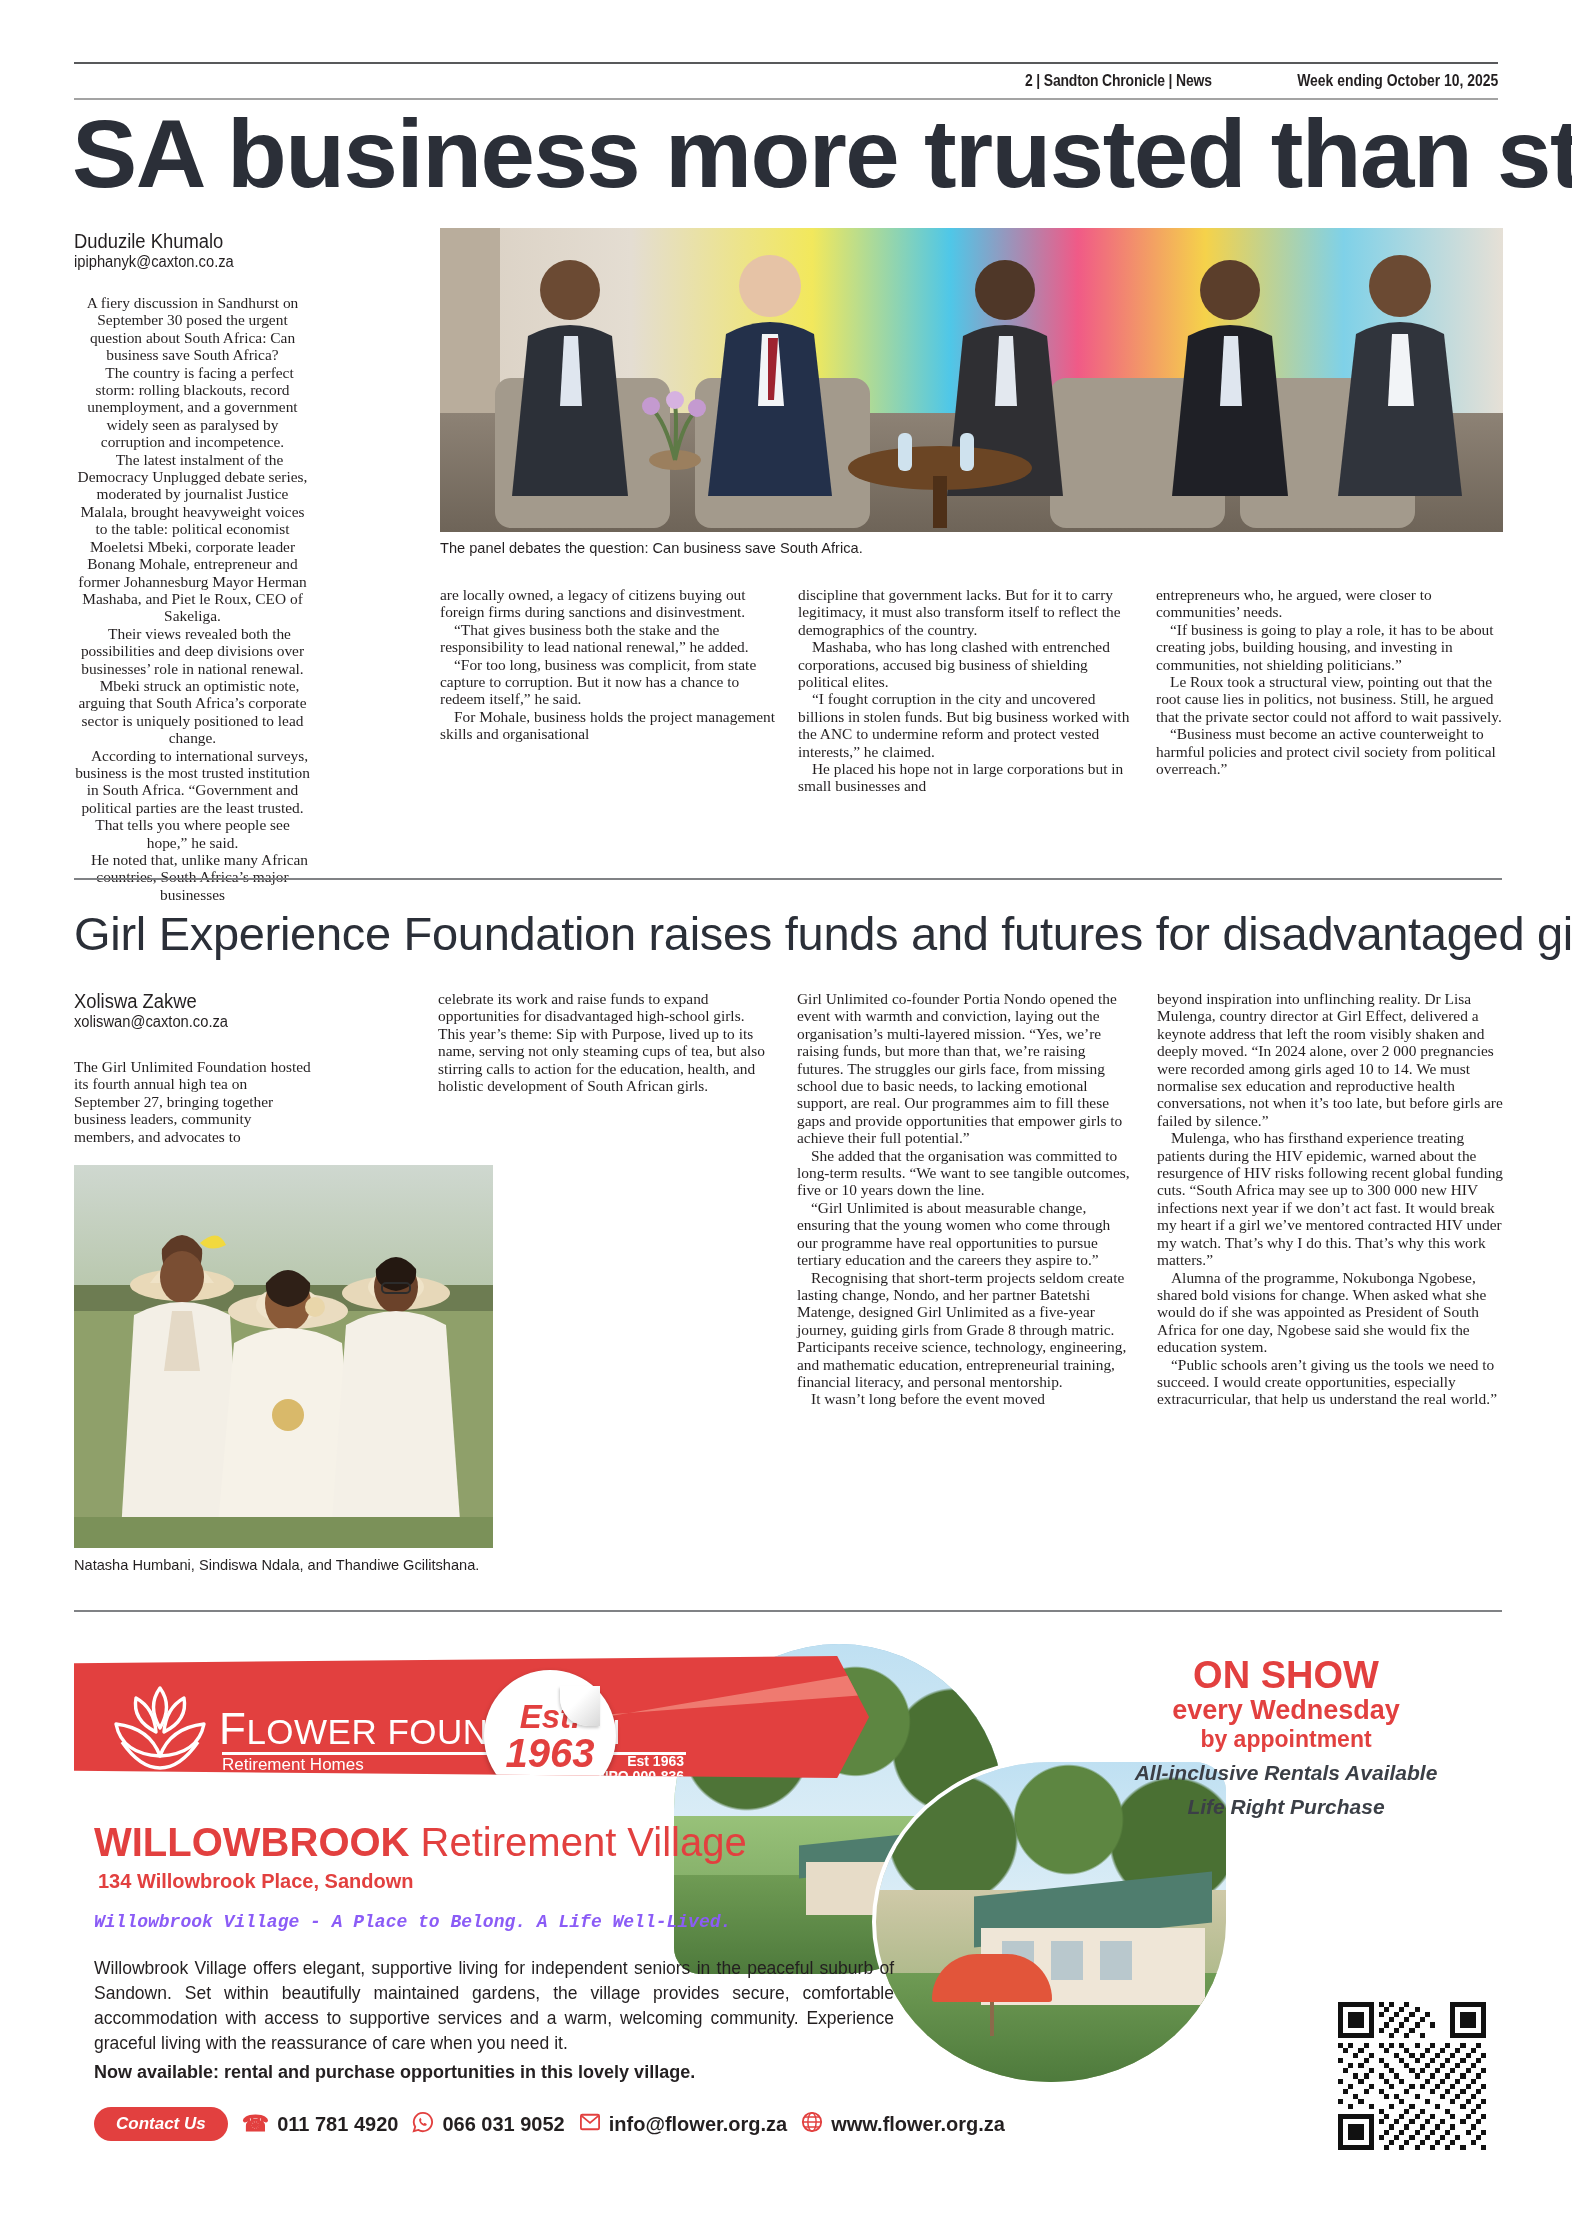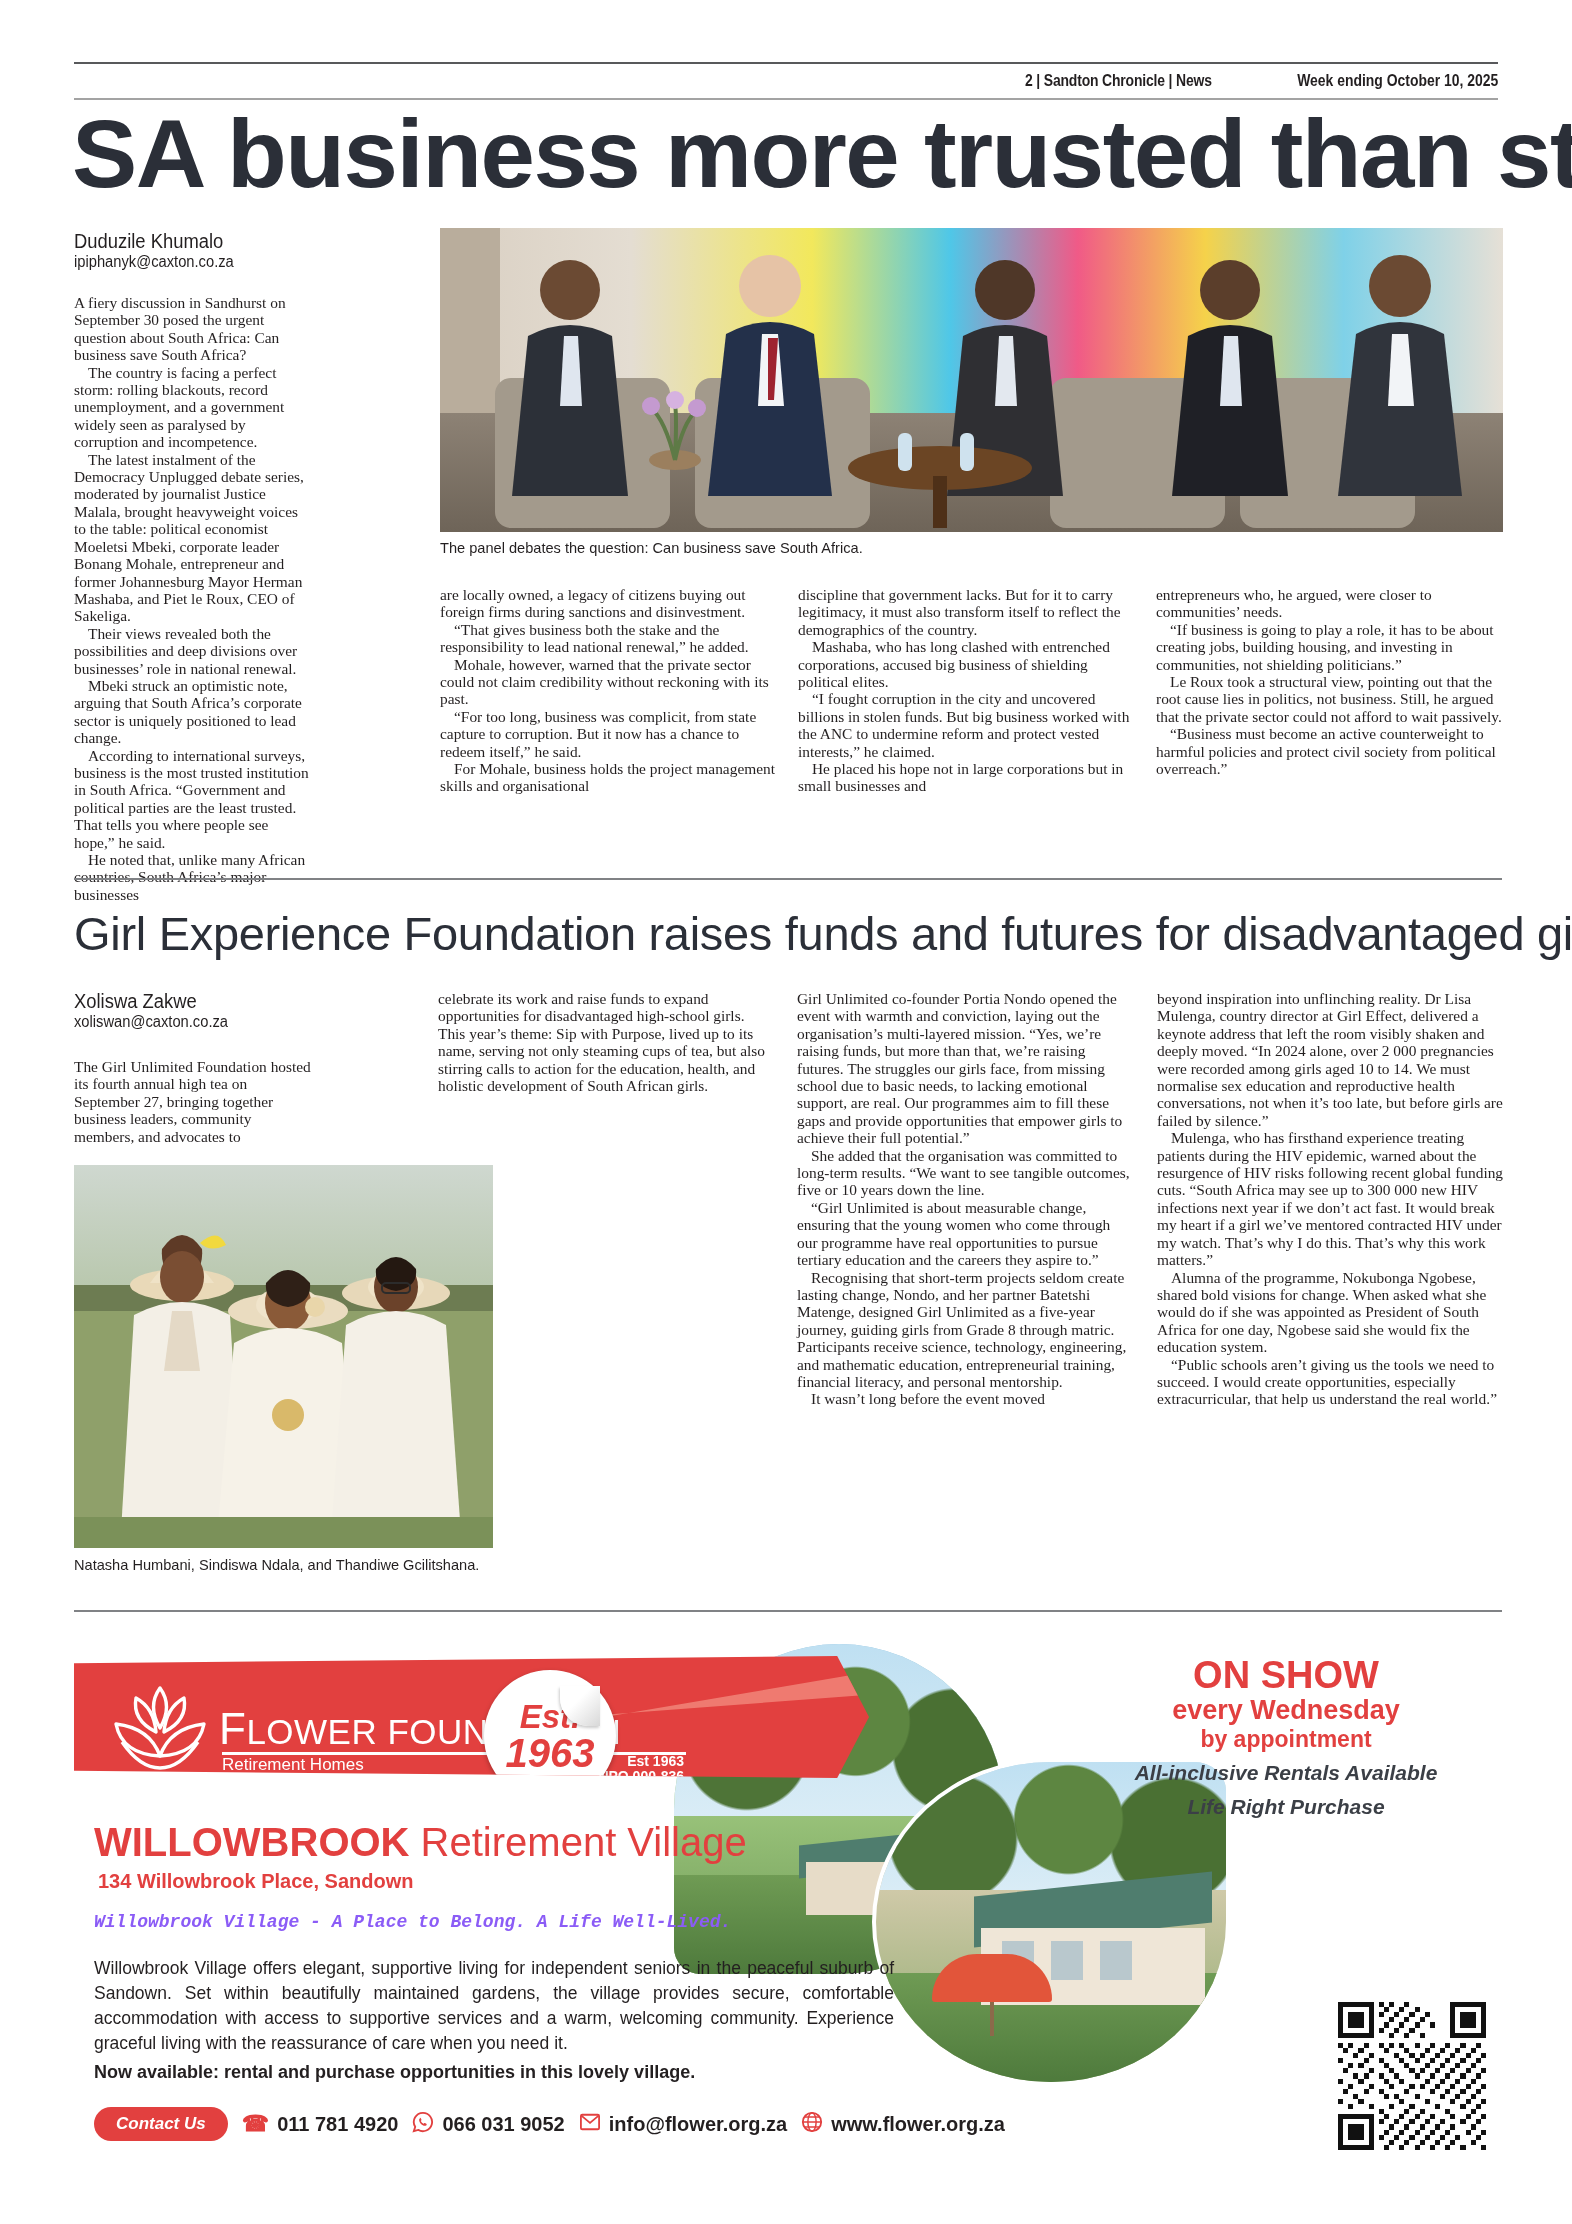--- a/index.html
+++ b/index.html
@@ -42,21 +42,21 @@
                   transform-origin:left top; display:block; line-height:1.1;}
   .byline .email { font-size:16px; font-weight:400; transform:scaleX(0.92);
                   transform-origin:left top; display:block; line-height:1.25;}
 
   .bodytext { font-family:"Liberation Serif", serif; font-size:15.4px;
               line-height:17.4px; text-align:left; color:#231f20; }
   .bodytext p { margin:0; text-indent:14px; }
   .bodytext p.first { text-indent:0; }
 
   #a1c1 { position:absolute; left:74px; top:230px; width:237px; }
-  #a1c1 .bodytext { margin-top:22px; }
+  #a1c1 .bodytext { margin-top:22px;text-align:center; }
 
   .photo1 {
     position:absolute; left:440px; top:228px; width:1063px; height:304px;
     overflow:hidden;
   }
   .cap {
     font-family:"Liberation Sans","Liberation Sans",sans-serif;
     font-size:14.6px; color:#231f20;
   }
   #cap1 { position:absolute; left:440px; top:540px; width:1063px; }
@@ -309,21 +309,20 @@
       <circle cx="235" cy="172" r="9" fill="#d6b2e0"></circle>
     </svg>
   </div>
 
   <div id="cap1" class="cap">The panel debates the question: Can business save South Africa.</div>
 
   <div id="a1c2">
     <div class="bodytext">
         <p class="first">are locally owned, a legacy of citizens buying out foreign firms during sanctions and disinvestment.</p>
         <p>“That gives business both the stake and the responsibility to lead national renewal,” he added.</p>
-        <p>Mohale, however, warned that the private sector could not claim credibility without reckoning with its past.</p>
         <p>“For too long, business was complicit, from state capture to corruption. But it now has a chance to redeem itself,” he said.</p>
         <p>For Mohale, business holds the project management skills and organisational</p>
       </div>
   </div>
   <div id="a1c3">
     <div class="bodytext">
         <p class="first">discipline that government lacks. But for it to carry legitimacy, it must also transform itself to reflect the demographics of the country.</p>
         <p>Mashaba, who has long clashed with entrenched corporations, accused big business of shielding political elites.</p>
         <p>“I fought corruption in the city and uncovered billions in stolen funds. But big business worked with the ANC to undermine reform and protect vested interests,” he claimed.</p>
         <p>He placed his hope not in large corporations but in small businesses and</p>

